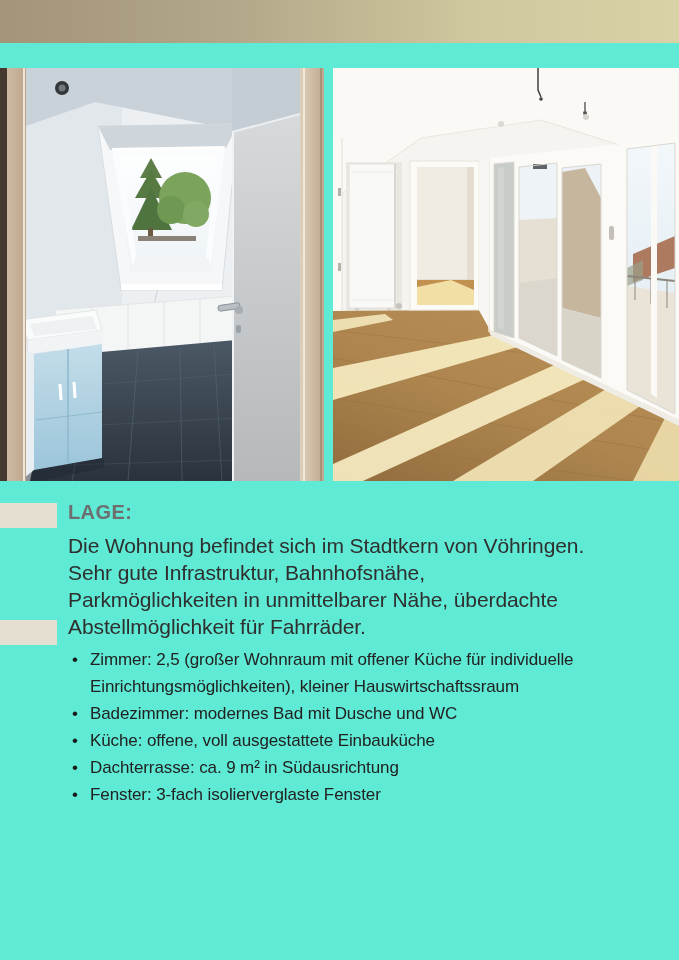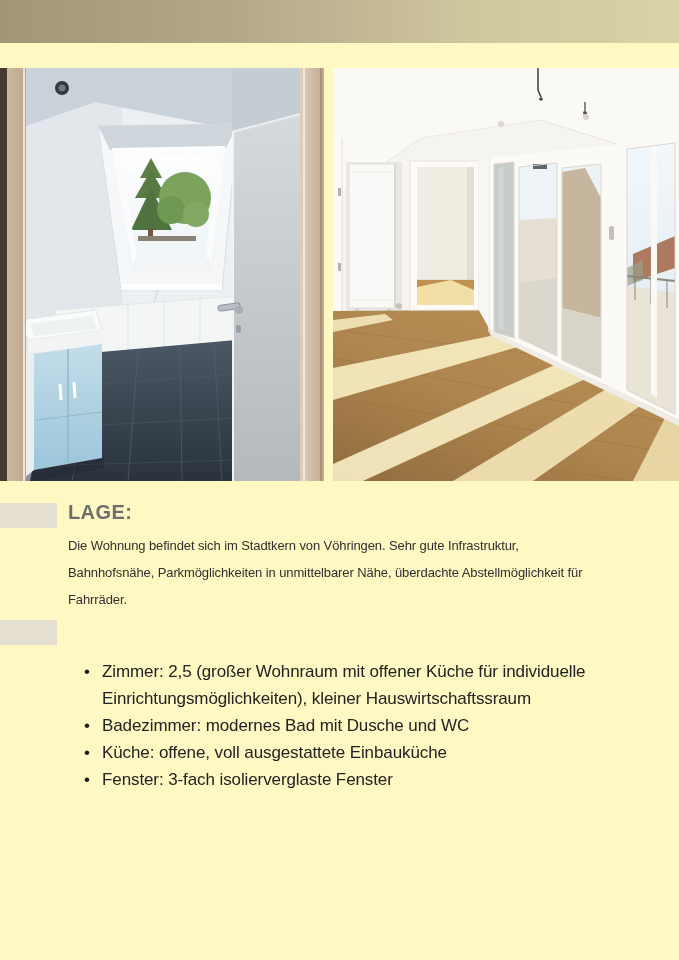--- a/index.html
+++ b/index.html
@@ -1,41 +1,41 @@
 <!DOCTYPE html>
 <html lang="de"><head>
 <meta charset="utf-8">
 <style>
   html,body{margin:0;padding:0;background:#ffffff;}
   .page{
-    position:relative;width:679px;height:960px;background:#fef9c3;overflow:hidden;
+    position:relative;width:679px;height:960px;background:#5eead4;overflow:hidden;
     font-family:"Liberation Sans", sans-serif;
   }
   .top-band{
     position:absolute;left:0;top:0;width:679px;height:43px;
     background:linear-gradient(90deg,#a39577 0%,#b4a88a 35%,#cfc79e 70%,#d9d2a6 100%);
   }
   .photo{position:absolute;top:68px;margin:0;padding:0;overflow:hidden;}
   .photo svg{display:block;}
   .photo-left{left:0;width:324px;height:413px;}
   .photo-right{left:333px;width:346px;height:413px;}
   .accent-tab{
     position:absolute;left:0;width:57px;height:25px;background:#e5dfd2;
   }
   .sec-heading{
     position:absolute;left:68px;margin:0;
     font-size:20px;font-weight:bold;color:#6e6e6e;letter-spacing:.4px;
   }
   .body-text{
     position:absolute;left:68px;margin:0;width:530px;
-    font-size:13px;line-height:27px;color:#2f2f2f;letter-spacing:-0.1px;
+    font-size:21px;line-height:27px;color:#2f2f2f;letter-spacing:-0.1px;
   }
   .feature-list{
     position:absolute;left:68px;top:646px;width:560px;
-    margin:12px;padding:0;list-style:none;
+    margin:0;padding:0;list-style:none;
     font-size:17px;line-height:27px;color:#222222;letter-spacing:-0.1px;
   }
   .feature-list li{position:relative;padding-left:22px;}
   .feature-list li::before{
     content:"\2022";position:absolute;left:4px;top:0;color:#1a1a1a;
   }
   #lage-tab{top:503px;}
   #lage-heading{top:501px;}
   #lage-body{top:532px;}
   #ausstattung-tab{top:620px;}
@@ -241,16 +241,17 @@
   <div class="accent-tab" id="lage-tab"></div>
   <h2 class="sec-heading" id="lage-heading">LAGE:</h2>
   <p class="body-text" id="lage-body">Die Wohnung befindet sich im Stadtkern von Vöhringen. Sehr gute Infrastruktur, Bahnhofsnähe, Parkmöglichkeiten in unmittelbarer Nähe, überdachte Abstellmöglichkeit für Fahrräder.</p>
 
   <div class="accent-tab" id="ausstattung-tab"></div>
   <ul class="feature-list">
 
   <li>Zimmer: 2,5 (großer Wohnraum mit offener Küche für individuelle Einrichtungsmöglichkeiten), kleiner Hauswirtschaftssraum</li>
       <li>Badezimmer: modernes Bad mit Dusche und WC</li>
       <li>Küche: offene, voll ausgestattete Einbauküche</li>
+      <li>Dachterrasse: ca. 9 m² in Südausrichtung</li>
       <li>Fenster: 3-fach isolierverglaste Fenster</li>
     </ul>
 
 </div>
 
 </body></html>

